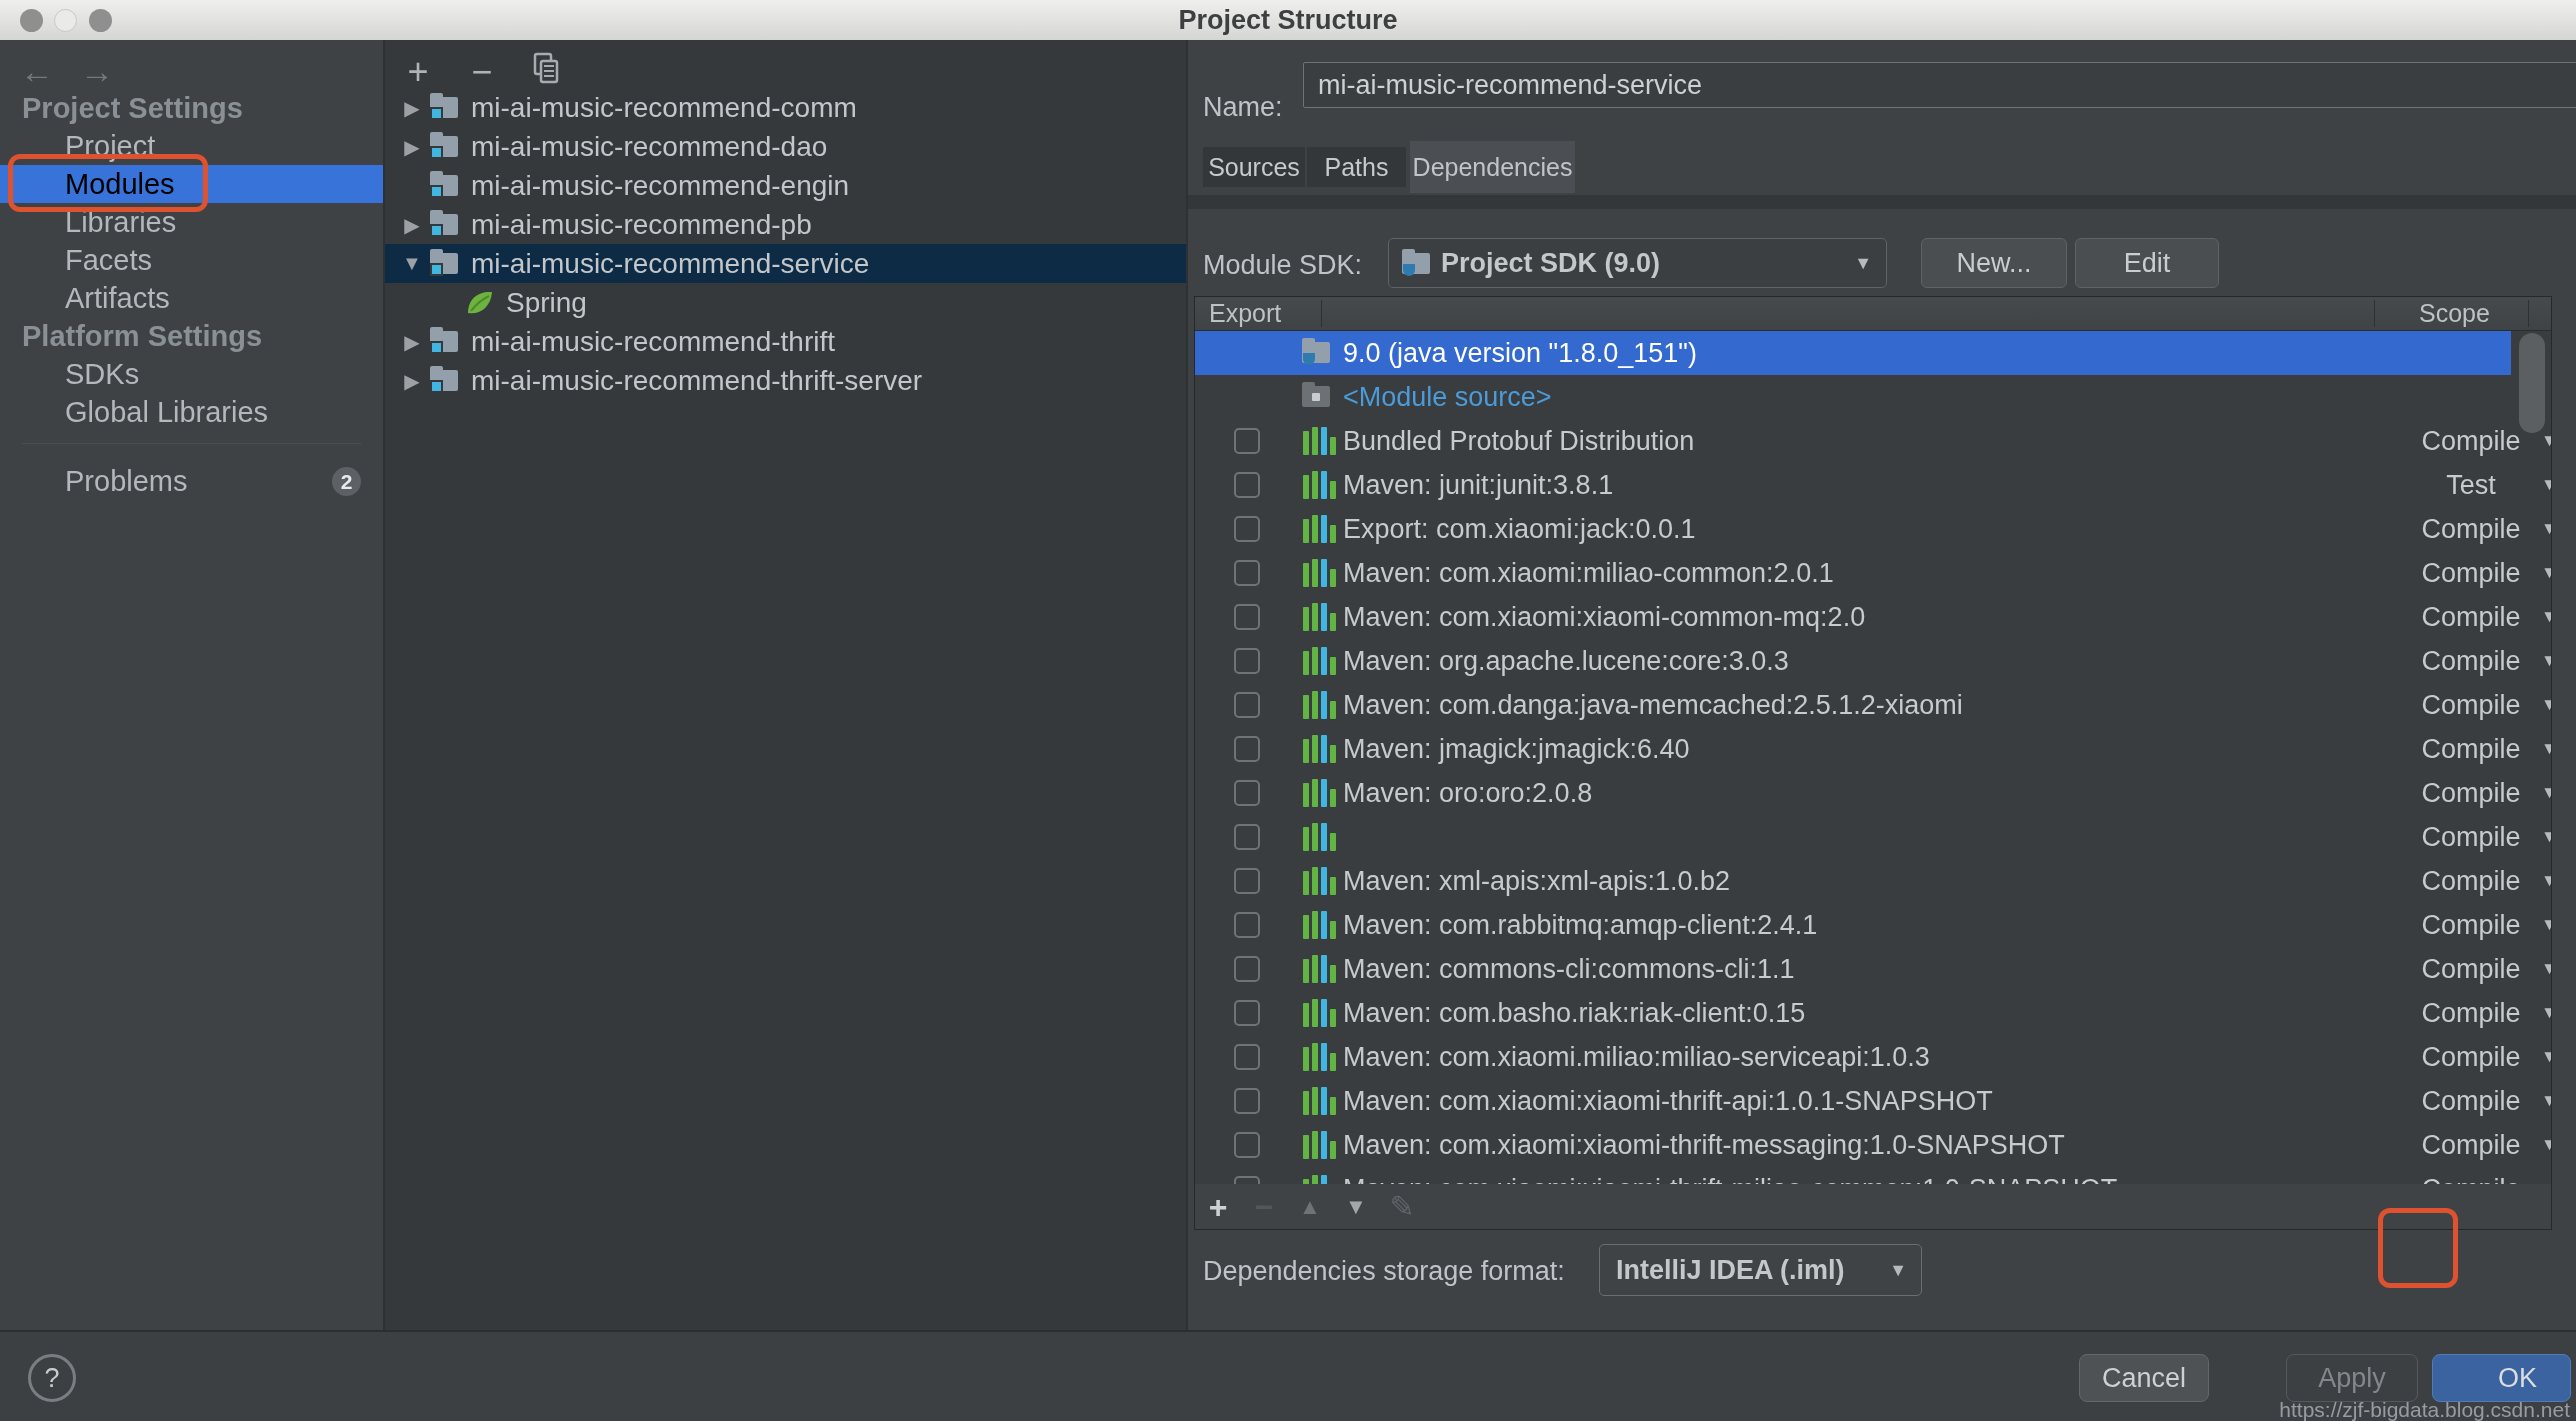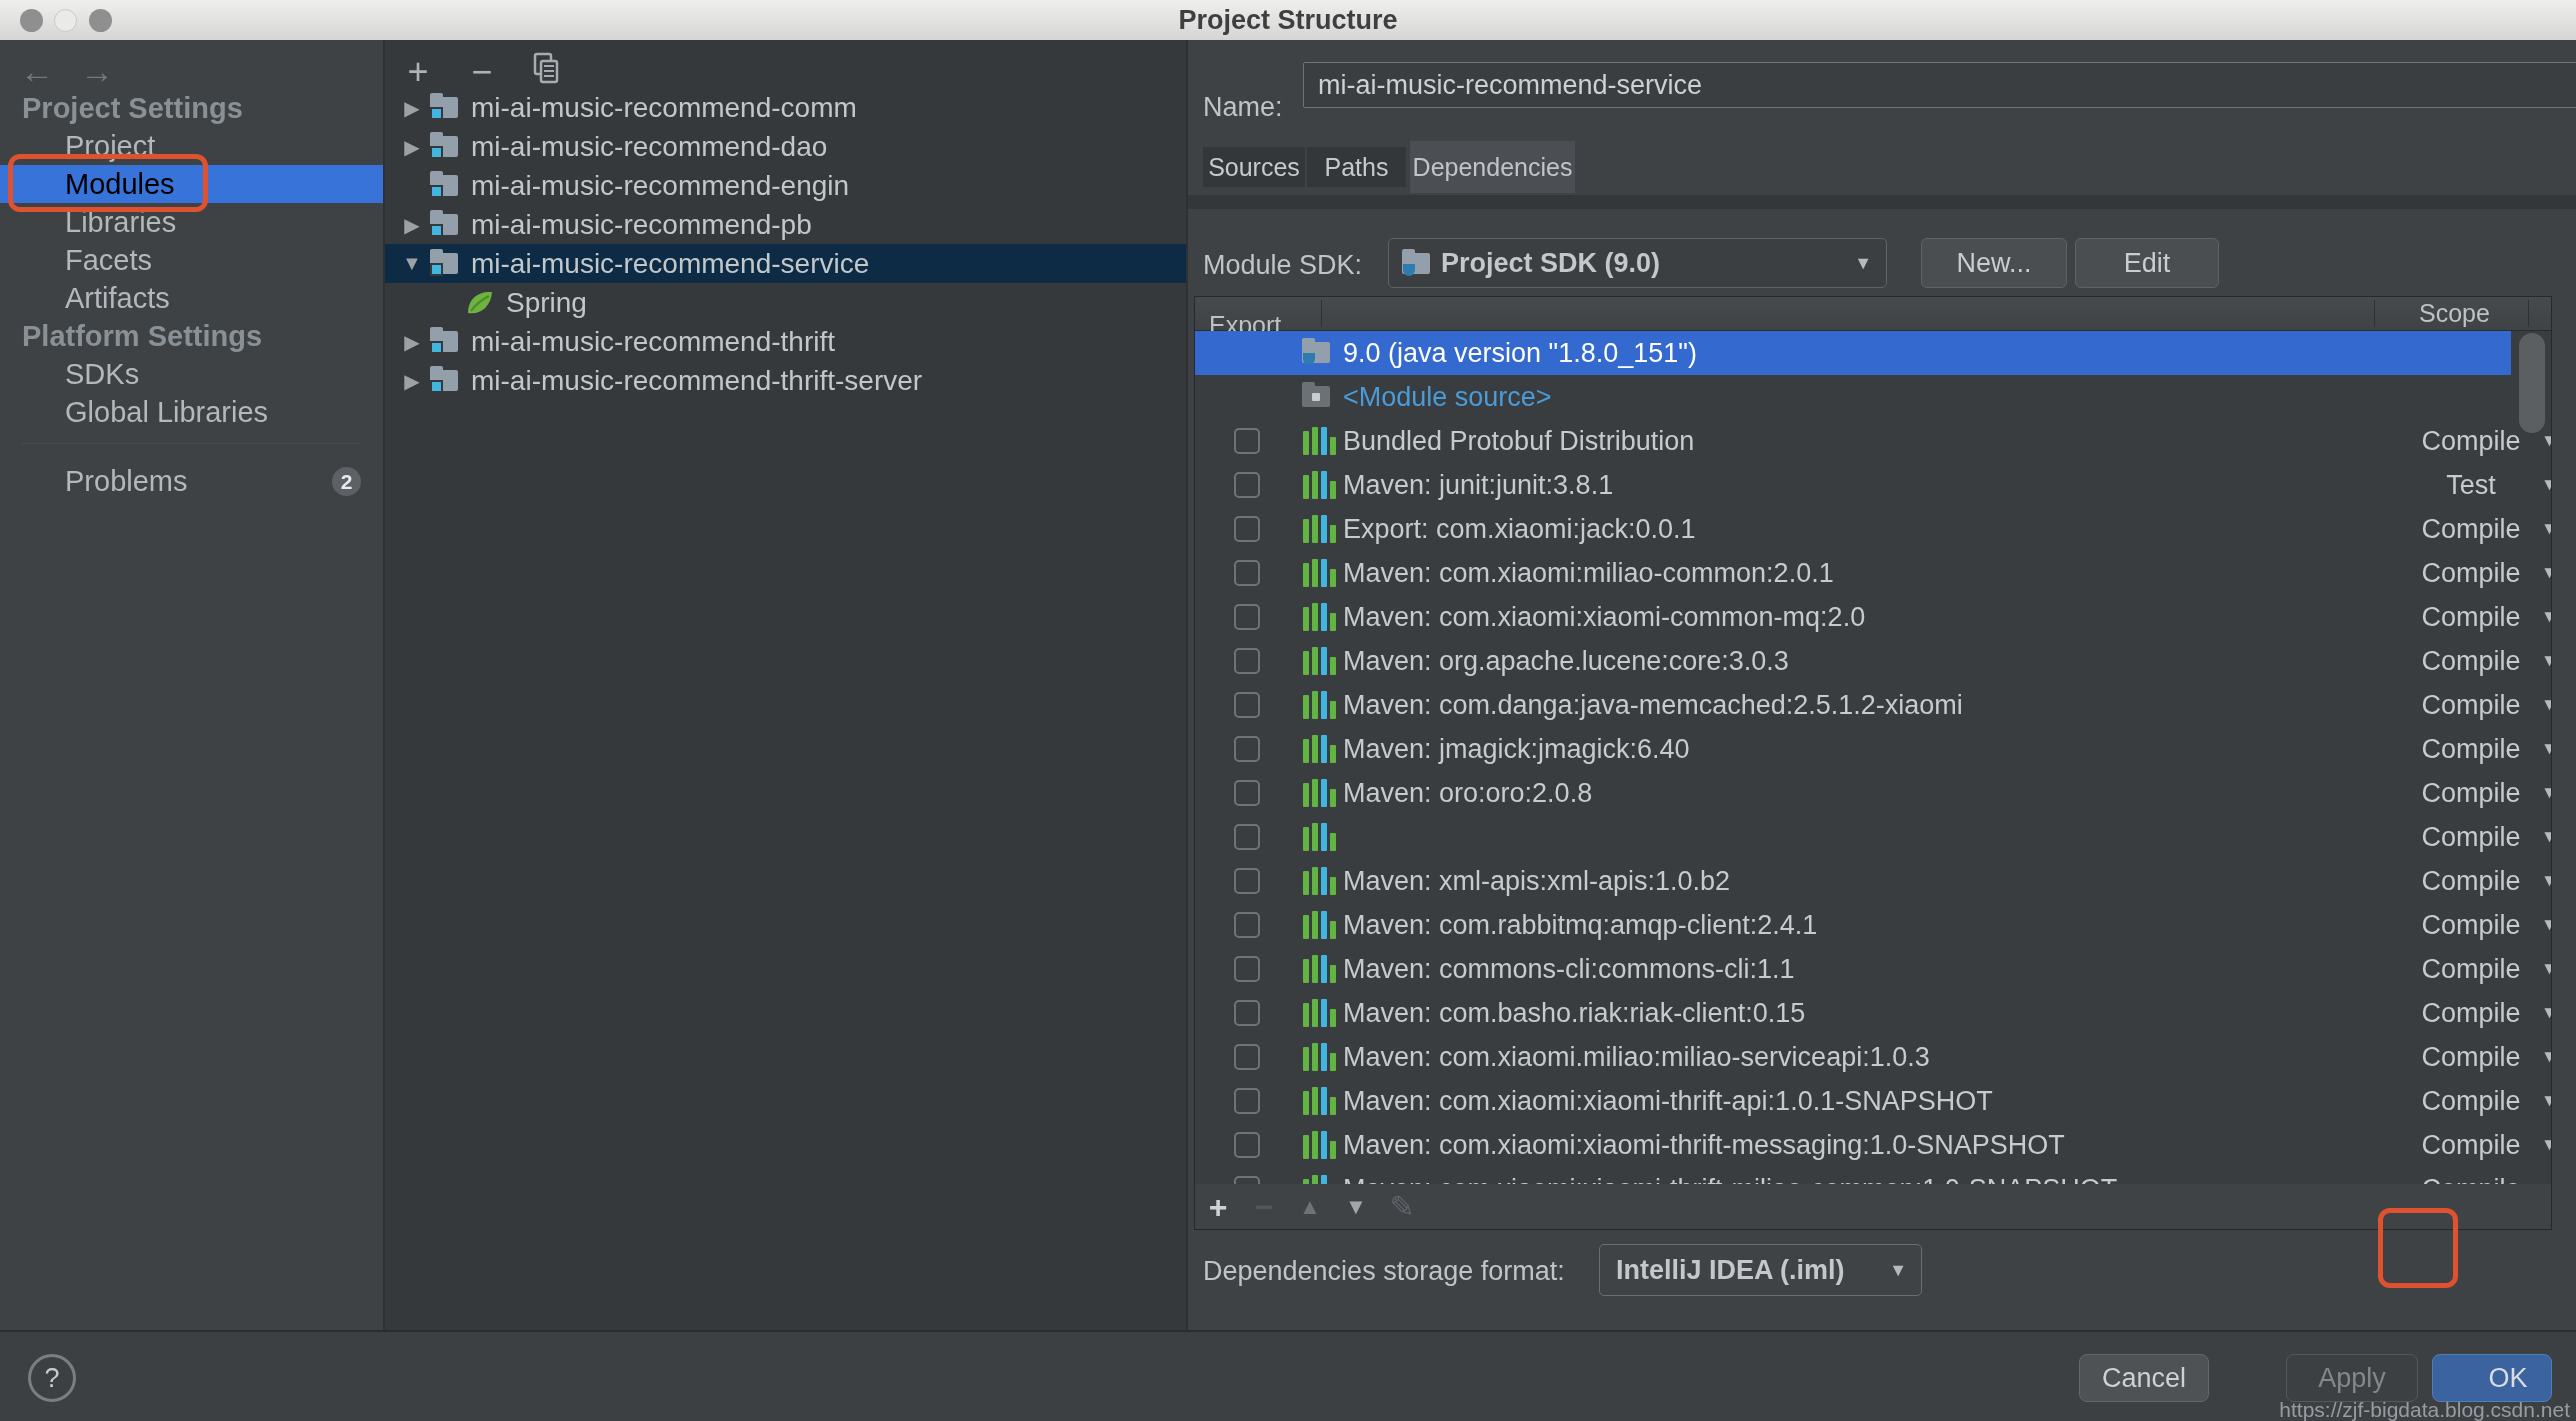--- a/index.html
+++ b/index.html
@@ -65,21 +65,21 @@
   .combo .c-arrow{margin-left:auto;margin-right:14px;font-size:18px;color:#B6BABD;}
   .btn{position:absolute;height:50px;line-height:48px;text-align:center;font-size:27px;color:#C9CDD0;
     background:#4A4E51;border:1px solid #5E6366;border-radius:6px;box-sizing:border-box;}
   .btn-new{left:721px;top:198px;width:146px;margin-left:12px;}
   .btn-edit{left:887px;top:198px;width:144px;}
   
   .dep-table{position:absolute;left:6px;top:256px;width:1358px;height:889px;background:#3A3D40;
     border:1px solid #26282A;box-sizing:border-box;overflow:hidden;}
   .dep-header{position:relative;height:33px;background:linear-gradient(#464A4D,#3F4346);
     border-bottom:1px solid #2A2C2E;font-size:25px;color:#BDC2C5;}
-  .dh-export{position:absolute;left:14px;top:12px;line-height:32px;}
+  .dh-export{position:absolute;left:14px;top:0;line-height:32px;}
   .dh-scope{position:absolute;left:1224px;top:0;line-height:32px;}
   .dh-div1{position:absolute;left:126px;top:3px;bottom:3px;width:1px;background:#2E3133;}
   .dh-div2{position:absolute;left:1179px;top:3px;bottom:3px;width:1px;background:#2E3133;}
   .dh-div3{position:absolute;right:22px;top:3px;bottom:3px;width:1px;background:#2E3133;}
   .dep-rows{position:relative;height:855px;overflow:hidden;}
   .dep-row{position:relative;height:44px;display:flex;align-items:center;font-size:27px;color:#C7CBCE;}
   .dep-row.selected{background:linear-gradient(to right,#3469D0 0,#3469D0 1316px,transparent 1316px);color:#FFFFFF;}
   .cell-export{width:104px;display:flex;justify-content:center;flex:none;}
   .checkbox{width:22px;height:22px;border:2px solid #6E7376;border-radius:5px;background:#393D40;}
   .dep-label{margin-left:10px;white-space:nowrap;}
@@ -100,21 +100,21 @@
   .storage-label{left:15px;top:1216px;}
   .storage-combo{left:411px;top:1204px;width:323px;height:52px;background:#3F4346;border-color:#6A6E71;}
   
   .help-circle{position:absolute;left:28px;top:22px;width:48px;height:48px;border-radius:50%;
     border:3px solid #797E82;box-sizing:border-box;text-align:center;line-height:42px;
     font-size:27px;color:#C9CDD0;}
   .fbtn{position:absolute;top:22px;height:48px;line-height:46px;text-align:center;font-size:27px;
     border-radius:8px;box-sizing:border-box;}
   .fbtn-cancel{left:2079px;width:130px;background:#4E5255;border:1px solid #63676A;color:#CDD1D4;}
   .fbtn-apply{left:2286px;width:132px;background:transparent;border:1px solid #55595C;color:#82878B;}
-  .fbtn-ok{left:2432px;width:120px;background:#3B63A0;border:1px solid #4F7DB8;color:#D9DDE0;padding-left:32px;}
+  .fbtn-ok{left:2432px;width:139px;background:#3B63A0;border:1px solid #4F7DB8;color:#D9DDE0;padding-left:32px;}
   .watermark{position:absolute;right:6px;bottom:0px;font-size:21px;color:rgba(158,164,170,0.92);}
   
   .annot{position:absolute;border:5px solid #DF5230;border-radius:12px;pointer-events:none;}
   .annot-modules{left:8px;top:154px;width:190px;height:48px;}
   .annot-plus{left:1190px;top:1168px;width:70px;height:70px;}
   
   .folder-base{position:absolute;left:1px;top:5px;width:28px;height:21px;border-radius:2px;}
   .folder-tab{position:absolute;left:1px;top:1px;width:13px;height:6px;border-radius:2px 2px 0 0;}
   .lib-bars{position:absolute;left:2px;bottom:2px;display:flex;align-items:flex-end;gap:3px;}
   .lib-bars i{display:block;width:6px;border-radius:1px;}

